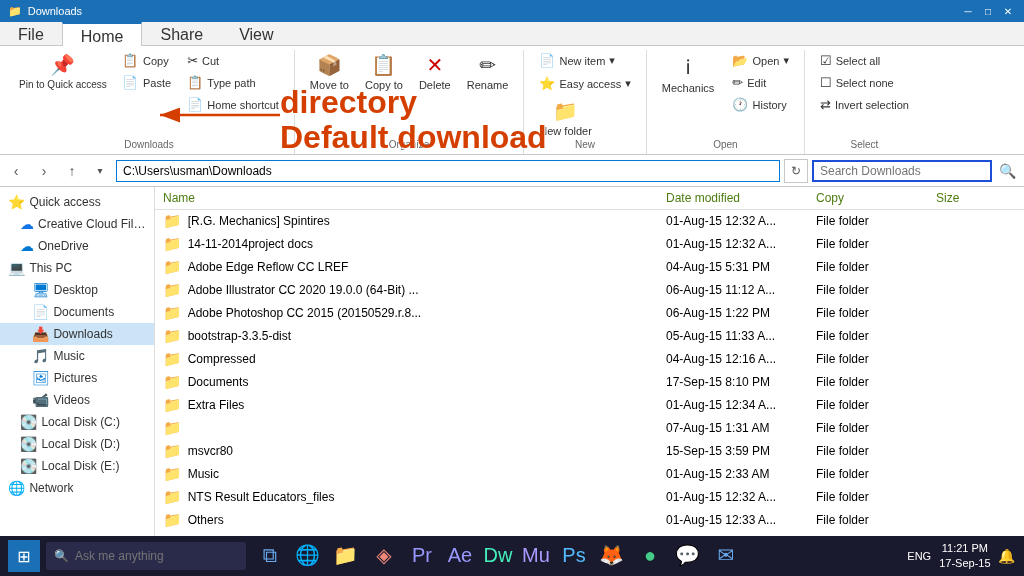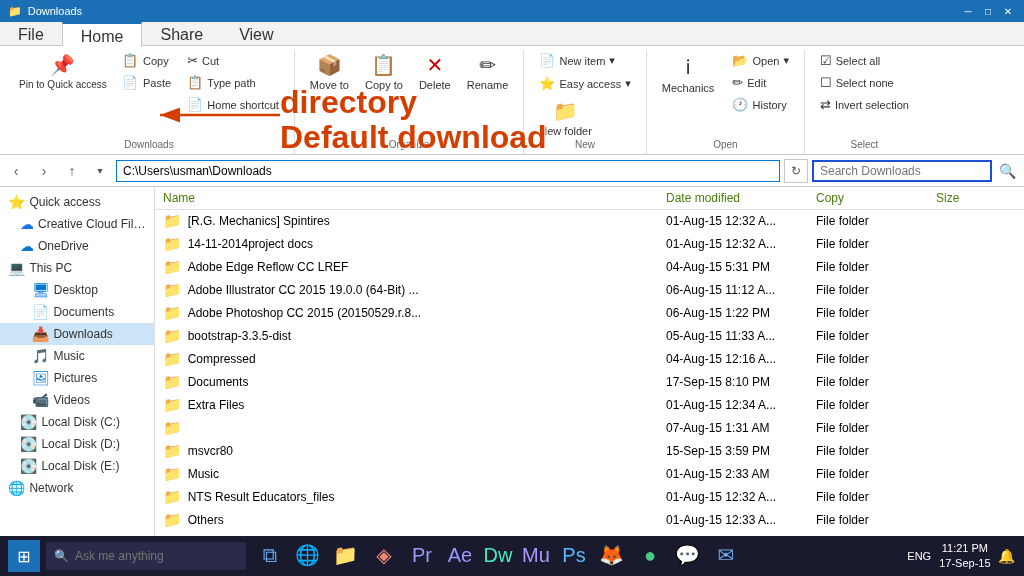--- a/index.html
+++ b/index.html
@@ -518,21 +518,21 @@
       <span style="color:#f5c242;font-size:15px;">📁</span>
       <span>Adobe Edge Reflow CC LREF</span>
     </div>
     <span>04-Aug-15 5:31 PM</span>
     <span>File folder</span>
     <span style="text-align:right;"></span>
   </div>
         <div class="file-row">
     <div class="file-name">
       <span style="color:#f5c242;font-size:15px;">📁</span>
-      <span>Adobe Illustrator CC 2015 19.0.0 (64-Bit) ...</span>
+      <span>Adobe Illustrator CC 2020 19.0.0 (64-Bit) ...</span>
     </div>
     <span>06-Aug-15 11:12 A...</span>
     <span>File folder</span>
     <span style="text-align:right;"></span>
   </div>
         <div class="file-row">
     <div class="file-name">
       <span style="color:#f5c242;font-size:15px;">📁</span>
       <span>Adobe Photoshop CC 2015 (20150529.r.8...</span>
     </div>

